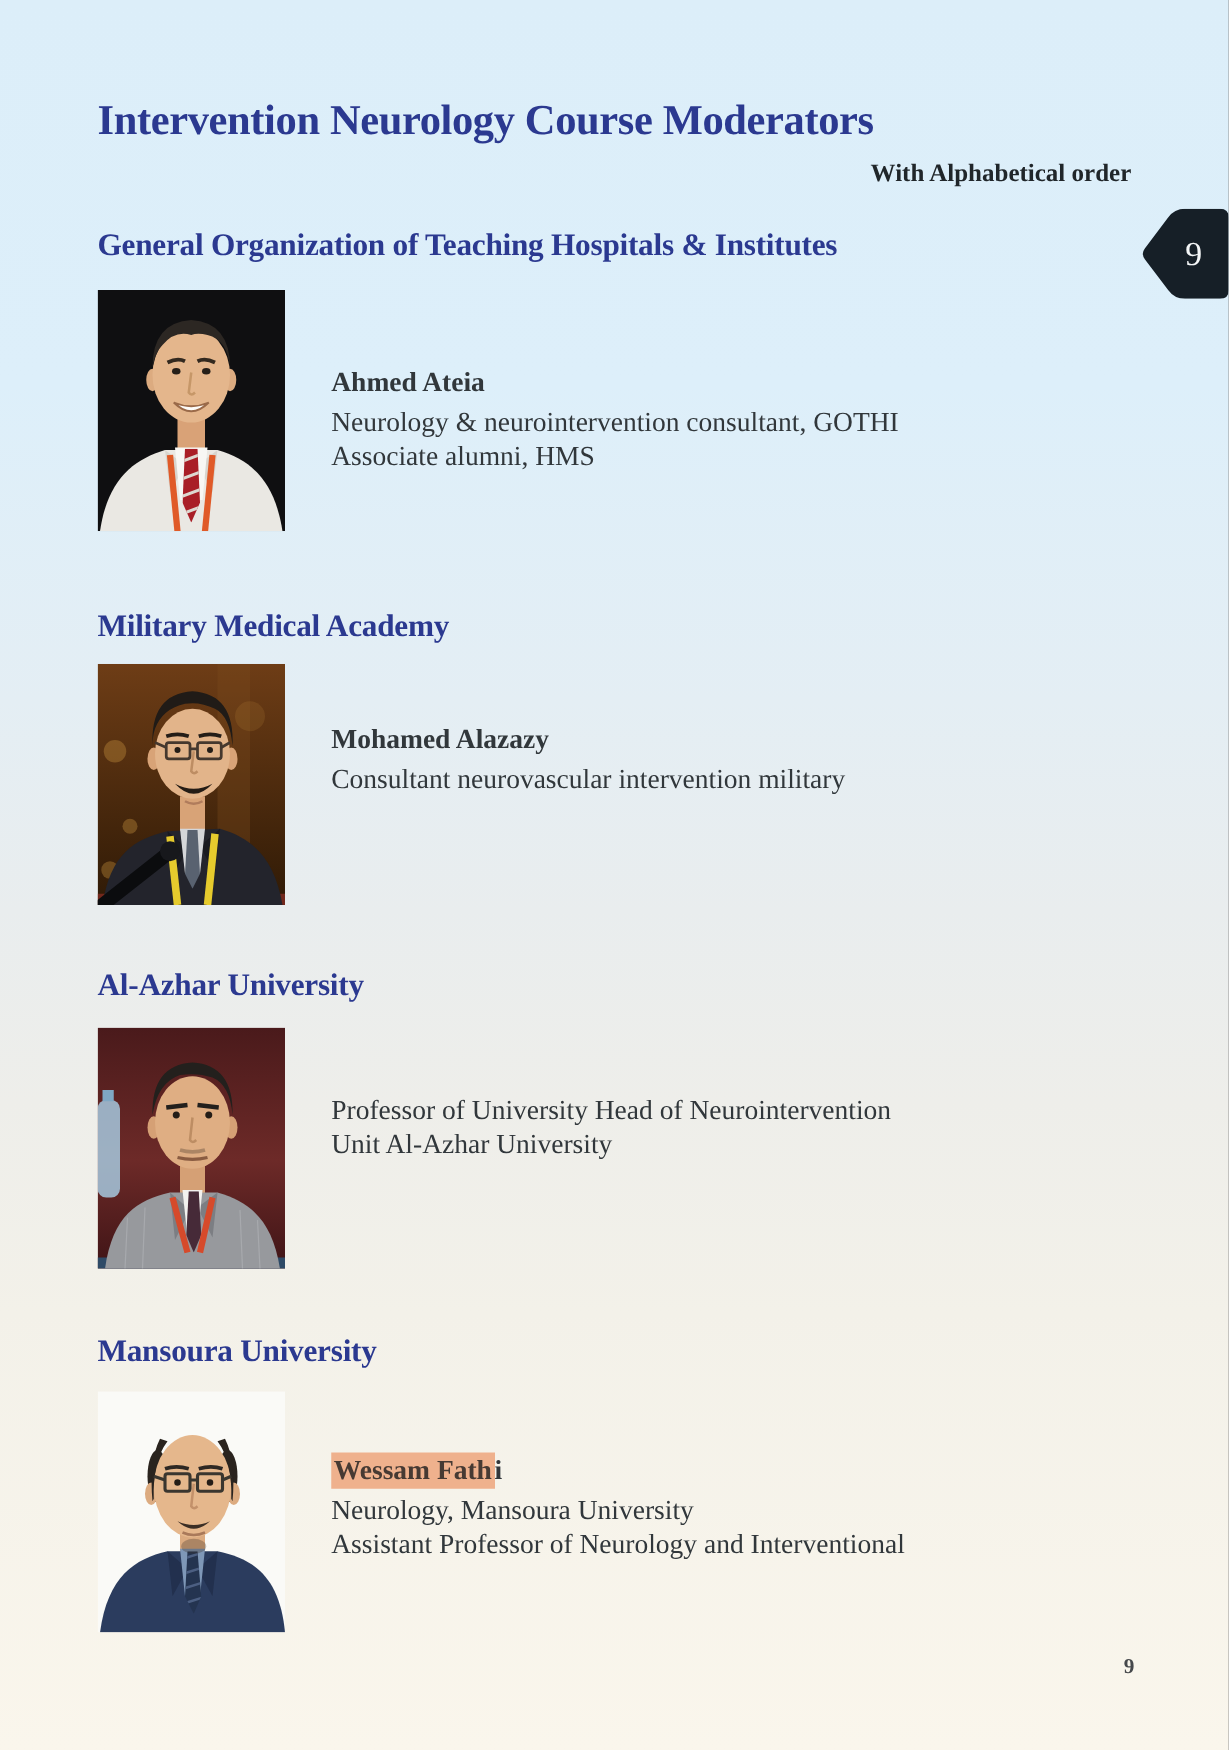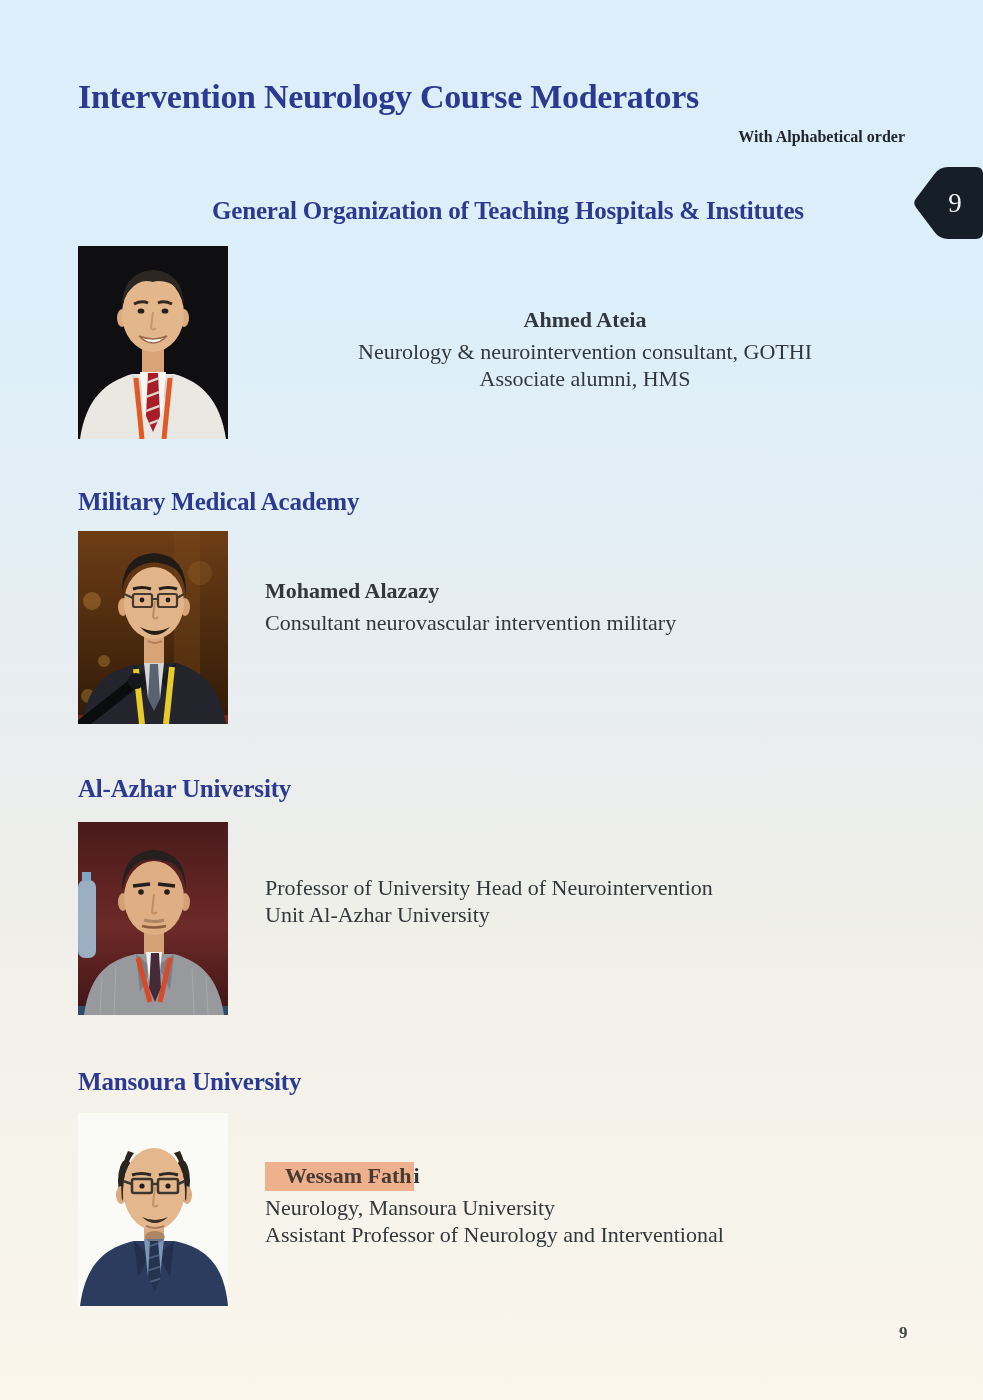--- a/index.html
+++ b/index.html
@@ -20,21 +20,21 @@
       #f3f1e9 75%,
       #faf6ec 100%);
   }
   .page-title{
     position:absolute;left:78px;top:78px;
     font-size:34px;font-weight:700;color:#2b3990;
     letter-spacing:-0.3px;margin:0;
   }
   .order-note{
     position:absolute;right:78px;top:128px;
-    font-size:16px;font-weight:600;color:#20262a;
+    font-size:20px;font-weight:600;color:#20262a;
   }
   .page-tab{
     position:absolute;right:0;top:167px;width:72px;height:72px;
   }
   .page-tab svg{position:absolute;left:0;top:0;}
   .page-tab .num{
     position:absolute;left:0;top:0;width:72px;height:72px;
     display:flex;align-items:center;justify-content:center;
     padding-left:16px;box-sizing:border-box;
     color:#f4f6f7;font-size:27px;font-weight:400;
@@ -47,30 +47,30 @@
   .photo{
     position:absolute;left:0;width:150px;height:193px;
     overflow:hidden;margin:0;padding:0;
   }
   .photo svg{display:block;}
   .info{position:absolute;left:187px;width:640px;}
   .name{
     font-size:22px;font-weight:700;color:#31373b;
     line-height:26px;margin-bottom:5px;white-space:nowrap;
   }
-  .name .hl{background:#efb18d;color:#473a33;padding:1px 2px 3px 20px;margin-top:14px;}
+  .name .hl{background:#efb18d;color:#473a33;padding:1px 2px 3px 2px;margin-top:14px;}
   .desc{
     font-size:22px;color:#31373b;line-height:27px;white-space:nowrap;
   }
   .footer-num{
     position:absolute;left:899px;top:1323px;
     font-size:17px;font-weight:700;color:#45484b;
   }
   
-  #sec-0{top:197px;text-align:center;} #sec-0 .photo{top:49px;} #sec-0 .info{top:110px;}
+  #sec-0{top:183px;} #sec-0 .photo{top:49px;} #sec-0 .info{top:110px;}
   #sec-1{top:488px;} #sec-1 .photo{top:43px;} #sec-1 .info{top:90px;}
   #sec-2{top:775px;} #sec-2 .photo{top:47px;} #sec-2 .info{top:99px;}
   #sec-3{top:1068px;} #sec-3 .photo{top:45px;} #sec-3 .info{top:95px;}
 </style>
 </head>
 <body>
 
 <div class="page">
 
   <h1 class="page-title">Intervention Neurology Course Moderators</h1>

